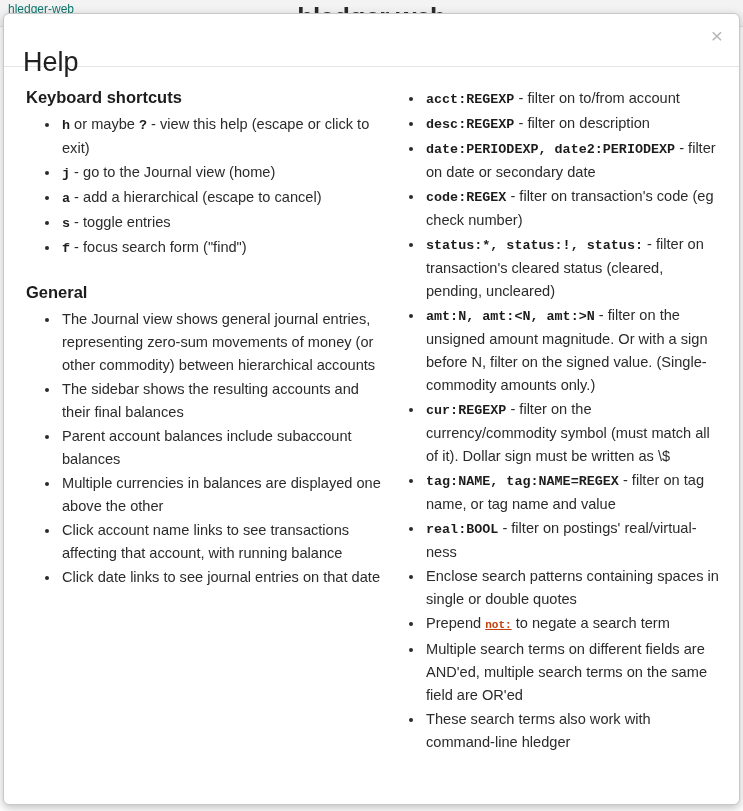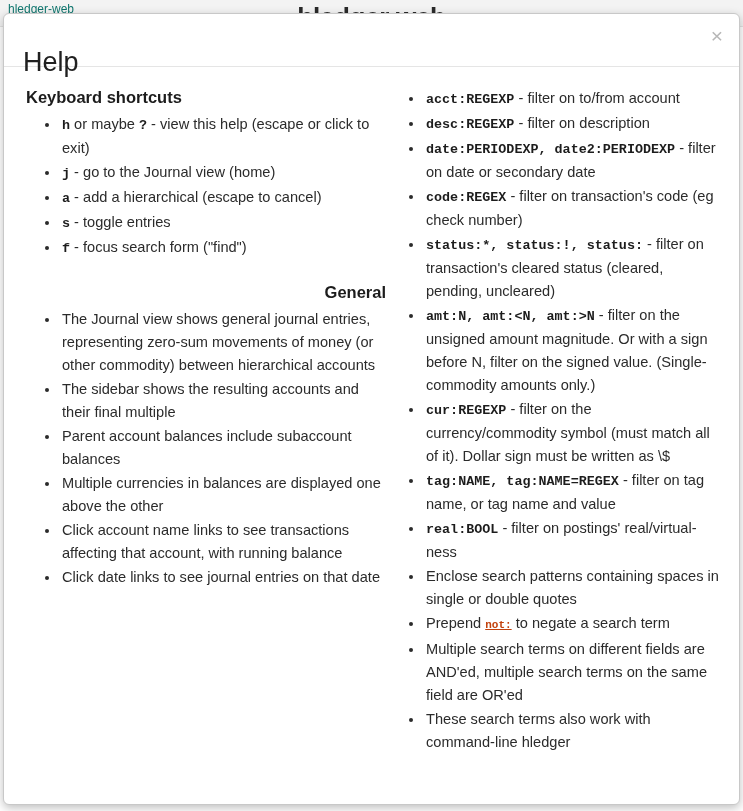--- a/index.html
+++ b/index.html
@@ -110,21 +110,20 @@
   }
   h4.sec {
     margin: 6px 0 4px 4px;
     font-size: 16.5px;
     font-weight: bold;
     color: #1c1c1c;
     line-height: 20px;
   }
   h4.sec.general {
     margin-top: 22px;
-    text-align: right;
   }
   ul.help-list {
     margin: 6px 0 0 0;
     padding-left: 38px;
     list-style: disc;
   }
   ul.help-list li {
     font-size: 14.6px;
     line-height: 23px;
     color: #2b2b2b;
@@ -184,21 +183,21 @@
             <code class="kbd">s</code><span> - toggle entries</span>
           </li>
           <li>
             <code class="kbd">f</code><span> - focus search form ("find")</span>
           </li>
         </ul>
 
         <h4 class="sec general">General</h4>
         <ul class="help-list">
           <li>The Journal view shows general journal entries, representing zero-sum movements of money (or other commodity) between hierarchical accounts</li>
-          <li>The sidebar shows the resulting accounts and their final multiple</li>
+          <li>The sidebar shows the resulting accounts and their final balances</li>
           <li>Parent account balances include subaccount balances</li>
           <li>Multiple currencies in balances are displayed one above the other</li>
           <li>Click account name links to see transactions affecting that account, with running balance</li>
           <li>Click date links to see journal entries on that date</li>
         </ul>
 
       </div>
 
       <div class="col-right">
 

